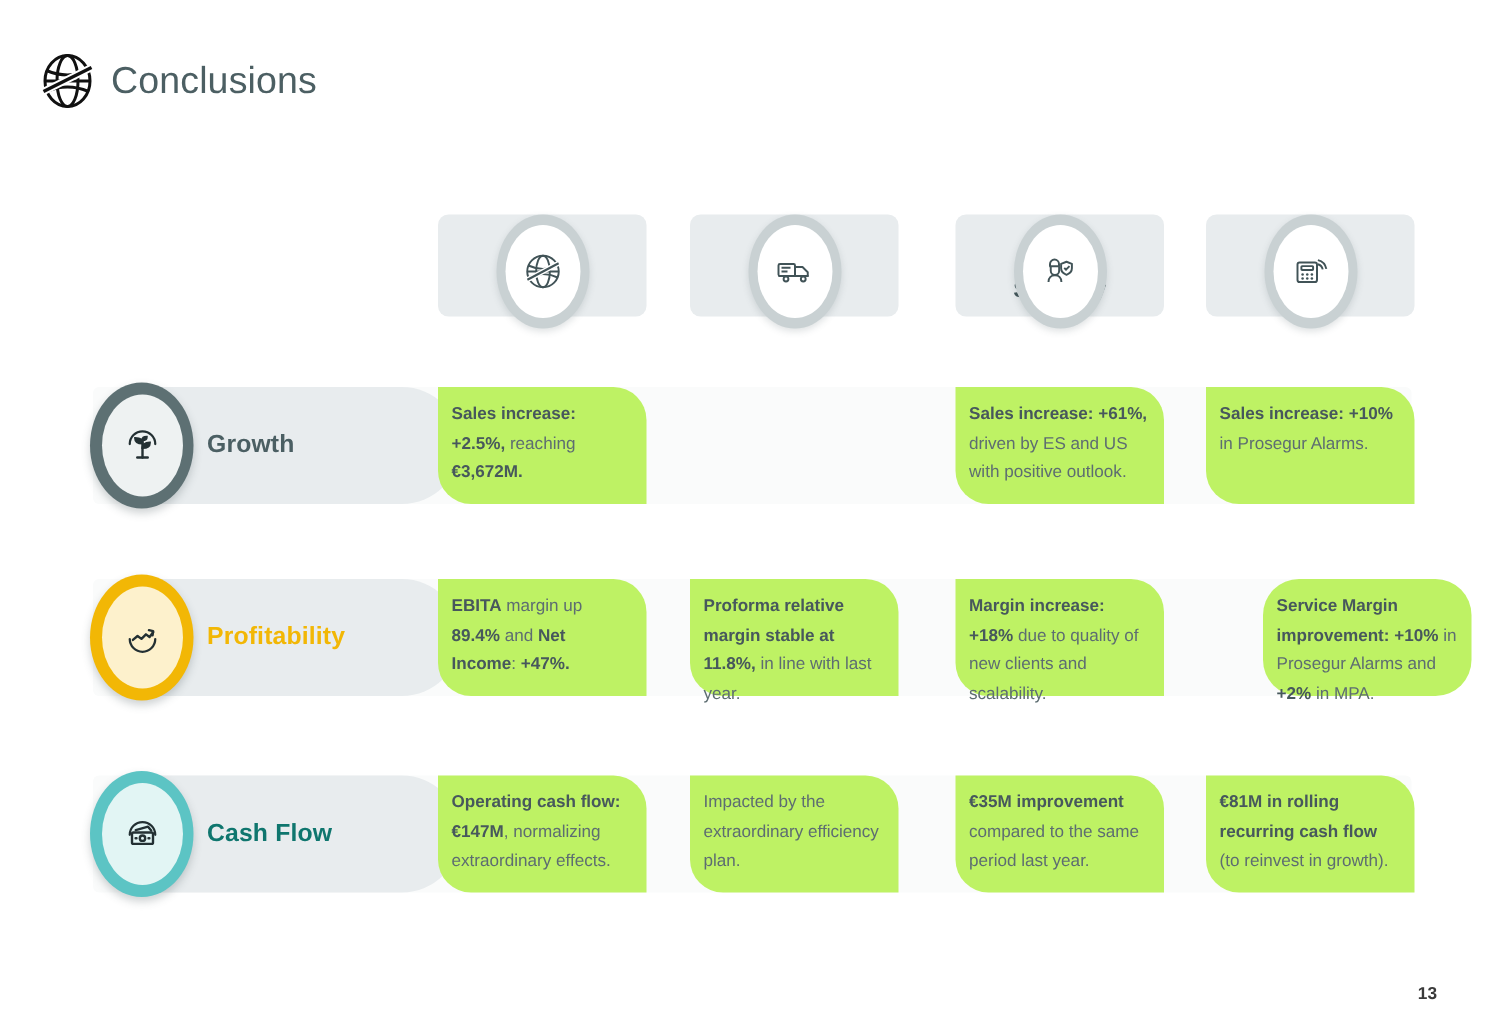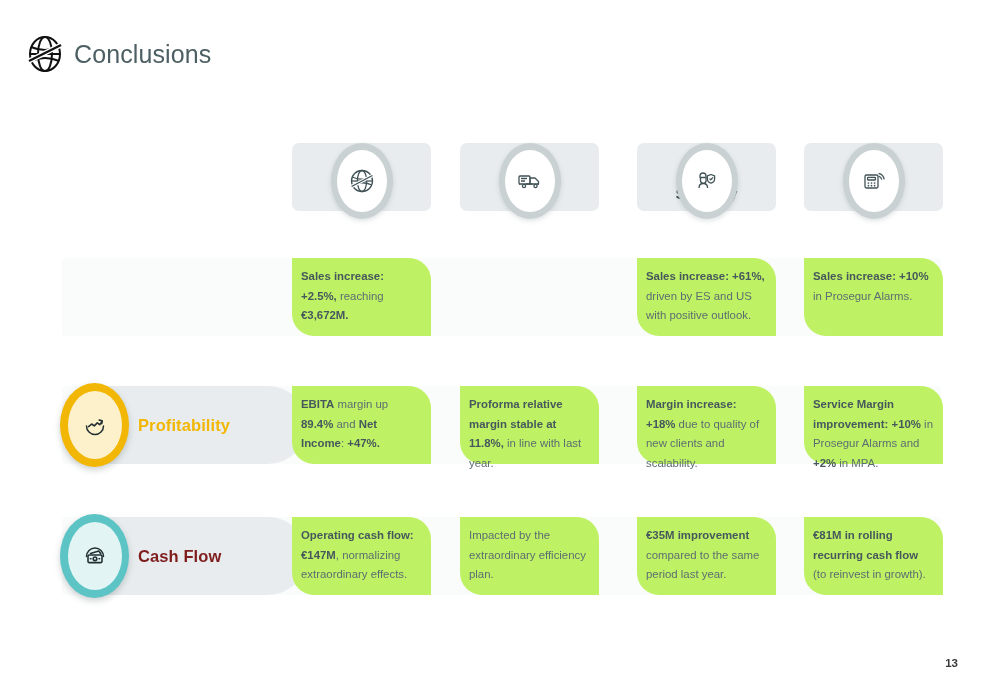--- a/index.html
+++ b/index.html
@@ -198,20 +198,37 @@
             </g>
           </svg>
         </div>
       </div>
       <span class="col-head-label">Alarms</span>
     </div>
   </div>
 
   <div class="row row-growth">
     <div class="row-strip"></div>
+    <div class="row-label-bar">
+      <div class="row-badge" style="background:#5d7073;">
+        <div class="row-badge-inner" style="background:#eef2f2;">
+          <svg width="30" height="30" viewBox="0 0 30 30">
+            <g fill="none" stroke="#233033" stroke-width="1.6" stroke-linecap="round">
+              <path d="M6.5 14a8.5 8.5 0 0117 0" stroke-width="1.5"></path>
+              <path d="M15 23V11.5"></path>
+              <path d="M15 13.5c-3.4 0-4.8-1.6-4.8-3.4 3.4 0 4.8 1.6 4.8 3.4z" fill="#233033"></path>
+              <path d="M15 16.6c3.4 0 4.8-1.6 4.8-3.4-3.4 0-4.8 1.6-4.8 3.4z" fill="#233033"></path>
+              <path d="M15 11.4c1.9 0 2.7-1 2.7-2.1-1.9 0-2.7 1-2.7 2.1z" fill="#233033"></path>
+              <path d="M11.5 23h7"></path>
+            </g>
+          </svg>
+        </div>
+      </div>
+      <span class="row-label-text" style="color:#4b5f63;">Growth</span>
+    </div>
     <div class="cell" style="left:230px;">
         <p><b>Sales increase: +2.5%,</b> reaching <b>€3,672M.</b></p>
       </div>
     <div class="cell" style="left:575px;">
         <p><b>Sales increase: +61%,</b> driven by ES and US with positive outlook.</p>
       </div>
     <div class="cell" style="left:742px;">
         <p><b>Sales increase: +10%</b> in Prosegur Alarms.</p>
       </div>
   </div>
@@ -234,42 +251,42 @@
     </div>
     <div class="cell" style="left:230px;">
         <p><b>EBITA</b> margin up <b>89.4%</b> and <b>Net Income</b>: <b>+47%.</b></p>
       </div>
     <div class="cell" style="left:398px;">
         <p><b>Proforma relative margin stable at 11.8%,</b> in line with last year.</p>
       </div>
     <div class="cell" style="left:575px;">
         <p><b>Margin increase: +18%</b> due to quality of new clients and scalability.</p>
       </div>
-    <div class="cell" style="left:742px;">
+    <div class="cell" style="left:780px;border-radius:24px;">
         <p><b>Service Margin improvement: +10%</b> in Prosegur Alarms and <b>+2%</b> in MPA.</p>
       </div>
   </div>
 
   <div class="row row-cash">
     <div class="row-strip"></div>
     <div class="row-label-bar">
       <div class="row-badge" style="background:#5cc4c4;">
         <div class="row-badge-inner" style="background:#e2f5f4;">
           <svg width="30" height="30" viewBox="0 0 30 30">
             <g fill="none" stroke="#233033" stroke-width="1.6" stroke-linecap="round" stroke-linejoin="round">
               <path d="M6.5 15.5a8.5 8.5 0 0117 0" stroke-width="1.5"></path>
               <rect x="8" y="14" width="14" height="7.6" rx="1"></rect>
               <circle cx="15" cy="17.8" r="1.8"></circle>
               <path d="M10.5 12.4l8.2-2.3 2.1 2.6"></path>
               <path d="M10.4 17.8h.6M19 17.8h.6"></path>
             </g>
           </svg>
         </div>
       </div>
-      <span class="row-label-text" style="color:#7f1d1d;">Cash Flow</span>
+      <span class="row-label-text" style="color:#0f766e;">Cash Flow</span>
     </div>
     <div class="cell" style="left:230px;">
         <p><b>Operating cash flow: €147M</b>, normalizing extraordinary effects.</p>
       </div>
     <div class="cell" style="left:398px;">
         <p>Impacted by the extraordinary efficiency plan.</p>
       </div>
     <div class="cell" style="left:575px;">
         <p><b>€35M improvement</b> compared to the same period last year.</p>
       </div>

